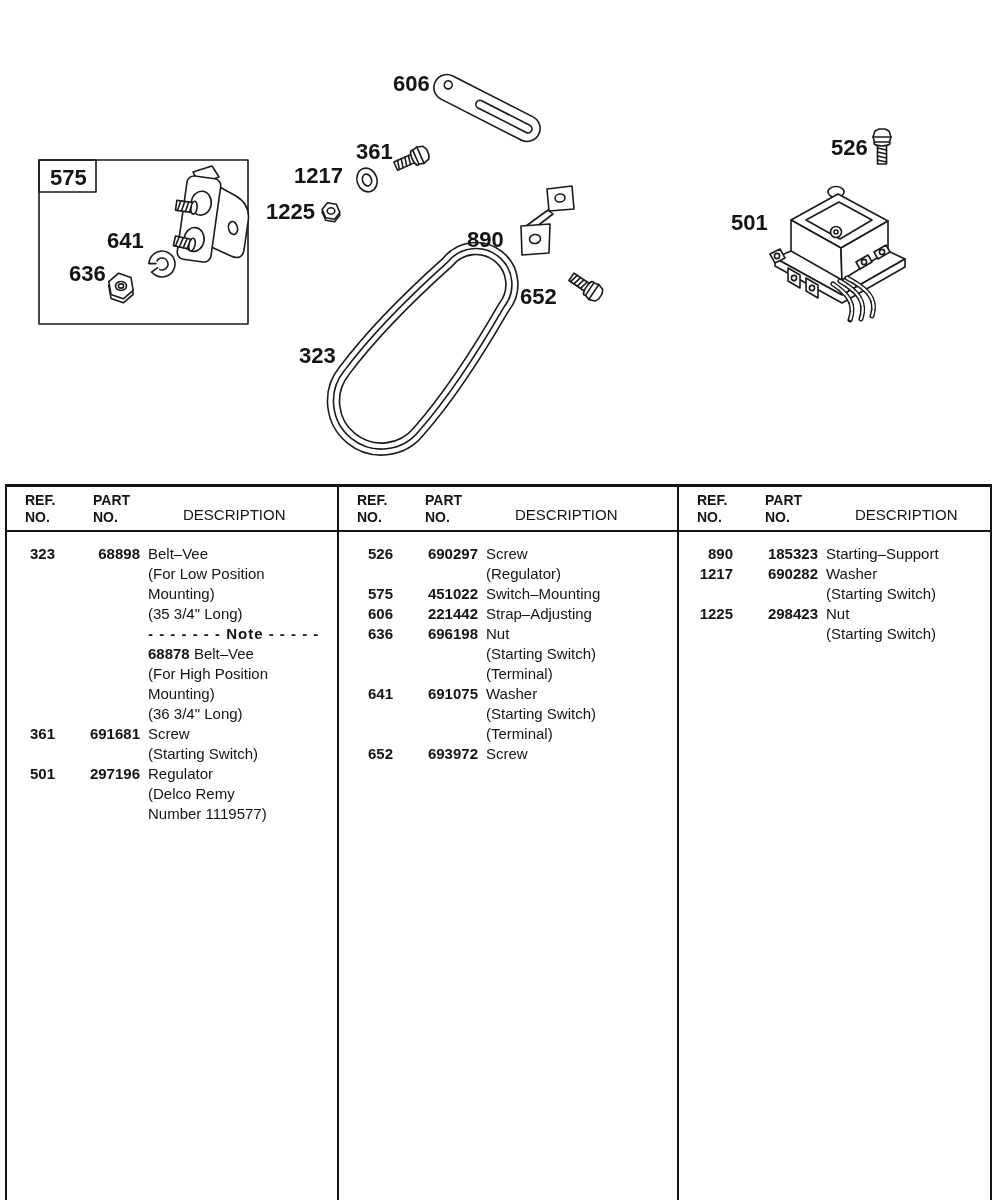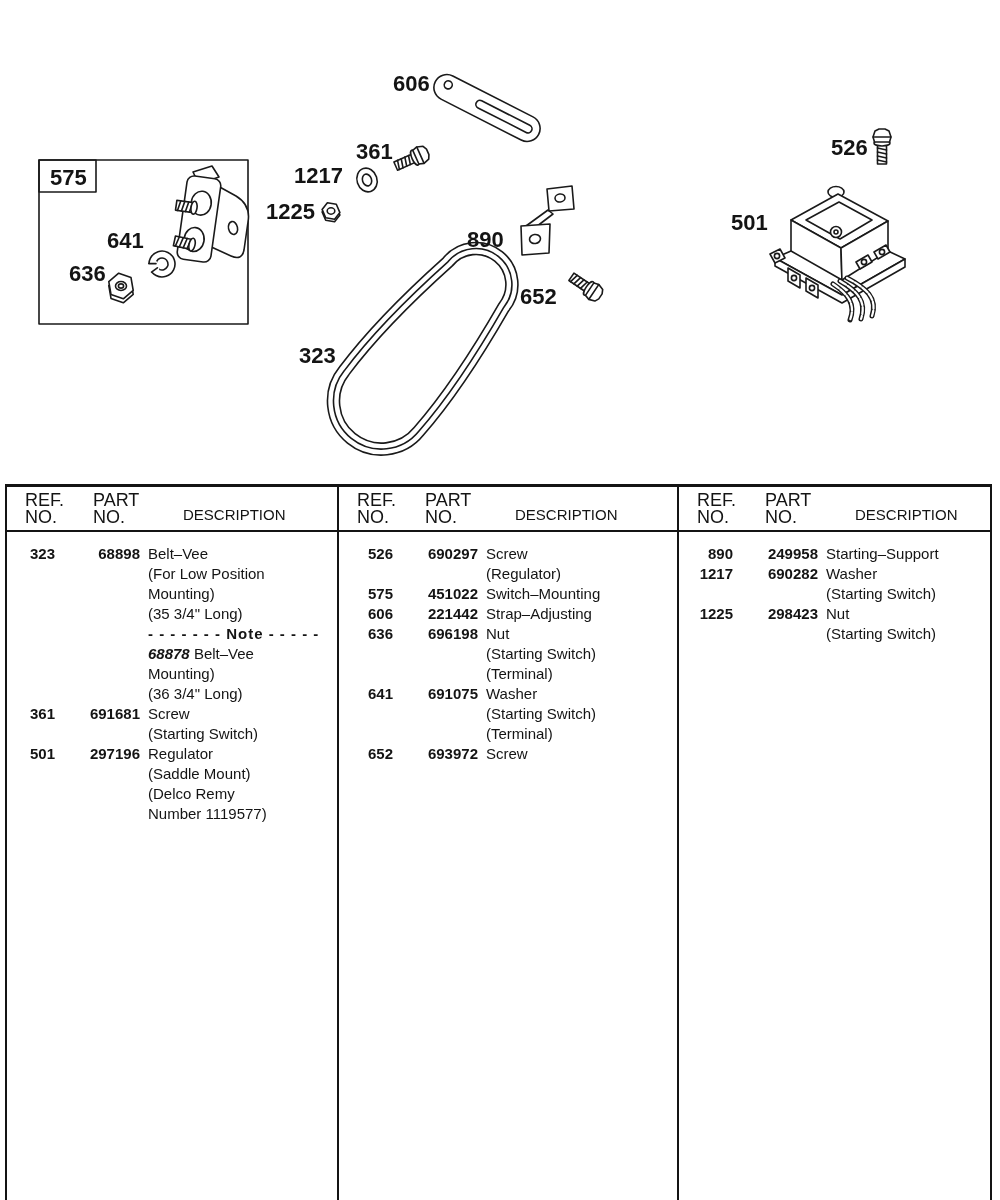--- a/index.html
+++ b/index.html
@@ -7,31 +7,31 @@
         font-family:"Liberation Sans",sans-serif;color:#141414;}
   .art{position:absolute;left:0;top:0;}
   .dlabel{position:absolute;font-size:22px;font-weight:bold;line-height:24px;white-space:nowrap;}
 
   
   .parts-table{position:absolute;left:5px;top:484px;width:987px;height:716px;box-sizing:border-box;
                border-top:3px solid #141414;border-left:2px solid #141414;border-right:2px solid #141414;}
   .thead{position:absolute;left:0;right:0;top:0;height:43px;border-bottom:2px solid #141414;}
   .hcol{position:absolute;top:0;height:43px;}
   .hc1{left:0;width:332px}.hc2{left:332px;width:340px}.hc3{left:672px;width:315px}
-  .hblk{position:absolute;top:5px;font-size:18px;line-height:17px;}
+  .hblk{position:absolute;top:5px;font-size:14px;line-height:17px;font-weight:bold;}
   .href{left:18px}.hpart{left:86px}
   .hdesc{position:absolute;top:19px;left:176px;font-size:15px;text-align:right;}
   .vline{position:absolute;top:0;bottom:0;width:2px;background:#141414;}
   .v1{left:330px}.v2{left:670px}
   .tcol{position:absolute;top:45px;bottom:0;padding-top:12px;box-sizing:border-box;overflow:hidden;}
   .tc1{left:0;width:330px}.tc2{left:332px;width:338px;padding-left:6px}.tc3{left:672px;width:315px;padding-left:6px}
   .tline{display:grid;grid-template-columns:48px 85px 1fr;font-size:15px;line-height:20px;}
   .c-ref,.c-part{font-weight:bold;text-align:right;white-space:nowrap;}
   .c-desc{padding-left:8px;white-space:nowrap;}
-  .c-desc b{font-weight:bold;font-style:italic;}
+  .c-desc b{font-weight:bold;}
   .c-desc.note{font-weight:bold;letter-spacing:1px;}
 </style>
 </head>
 <body>
 
 <div class="page">
 
   <svg class="art" width="1000" height="482" viewBox="0 0 1000 482">
     <defs>
       <g id="bolt">
@@ -242,20 +242,25 @@
           <span class="c-desc note">- - - - - - - Note - - - - -</span>
         </div>
         <div class="tline">
           <span class="c-ref"></span>
           <span class="c-part"></span>
           <span class="c-desc"><b>68878</b> Belt–Vee</span>
         </div>
         <div class="tline">
           <span class="c-ref"></span>
           <span class="c-part"></span>
+          <span class="c-desc">(For High Position</span>
+        </div>
+        <div class="tline">
+          <span class="c-ref"></span>
+          <span class="c-part"></span>
           <span class="c-desc">Mounting)</span>
         </div>
         <div class="tline">
           <span class="c-ref"></span>
           <span class="c-part"></span>
           <span class="c-desc">(36 3/4" Long)</span>
         </div>
         <div class="tline">
           <span class="c-ref">361</span>
           <span class="c-part">691681</span>
@@ -267,25 +272,20 @@
           <span class="c-desc">(Starting Switch)</span>
         </div>
         <div class="tline">
           <span class="c-ref">501</span>
           <span class="c-part">297196</span>
           <span class="c-desc">Regulator</span>
         </div>
         <div class="tline">
           <span class="c-ref"></span>
           <span class="c-part"></span>
-          <span class="c-desc">(Saddle Mount)</span>
-        </div>
-        <div class="tline">
-          <span class="c-ref"></span>
-          <span class="c-part"></span>
           <span class="c-desc">(Delco Remy</span>
         </div>
         <div class="tline">
           <span class="c-ref"></span>
           <span class="c-part"></span>
           <span class="c-desc">Number 1119577)</span>
         </div>
       </div>
     <div class="tcol tc2">
         <div class="tline">
@@ -340,21 +340,21 @@
         </div>
         <div class="tline">
           <span class="c-ref">652</span>
           <span class="c-part">693972</span>
           <span class="c-desc">Screw</span>
         </div>
       </div>
     <div class="tcol tc3">
         <div class="tline">
           <span class="c-ref">890</span>
-          <span class="c-part">249958</span>
+          <span class="c-part">185323</span>
           <span class="c-desc">Starting–Support</span>
         </div>
         <div class="tline">
           <span class="c-ref">1217</span>
           <span class="c-part">690282</span>
           <span class="c-desc">Washer</span>
         </div>
         <div class="tline">
           <span class="c-ref"></span>
           <span class="c-part"></span>

